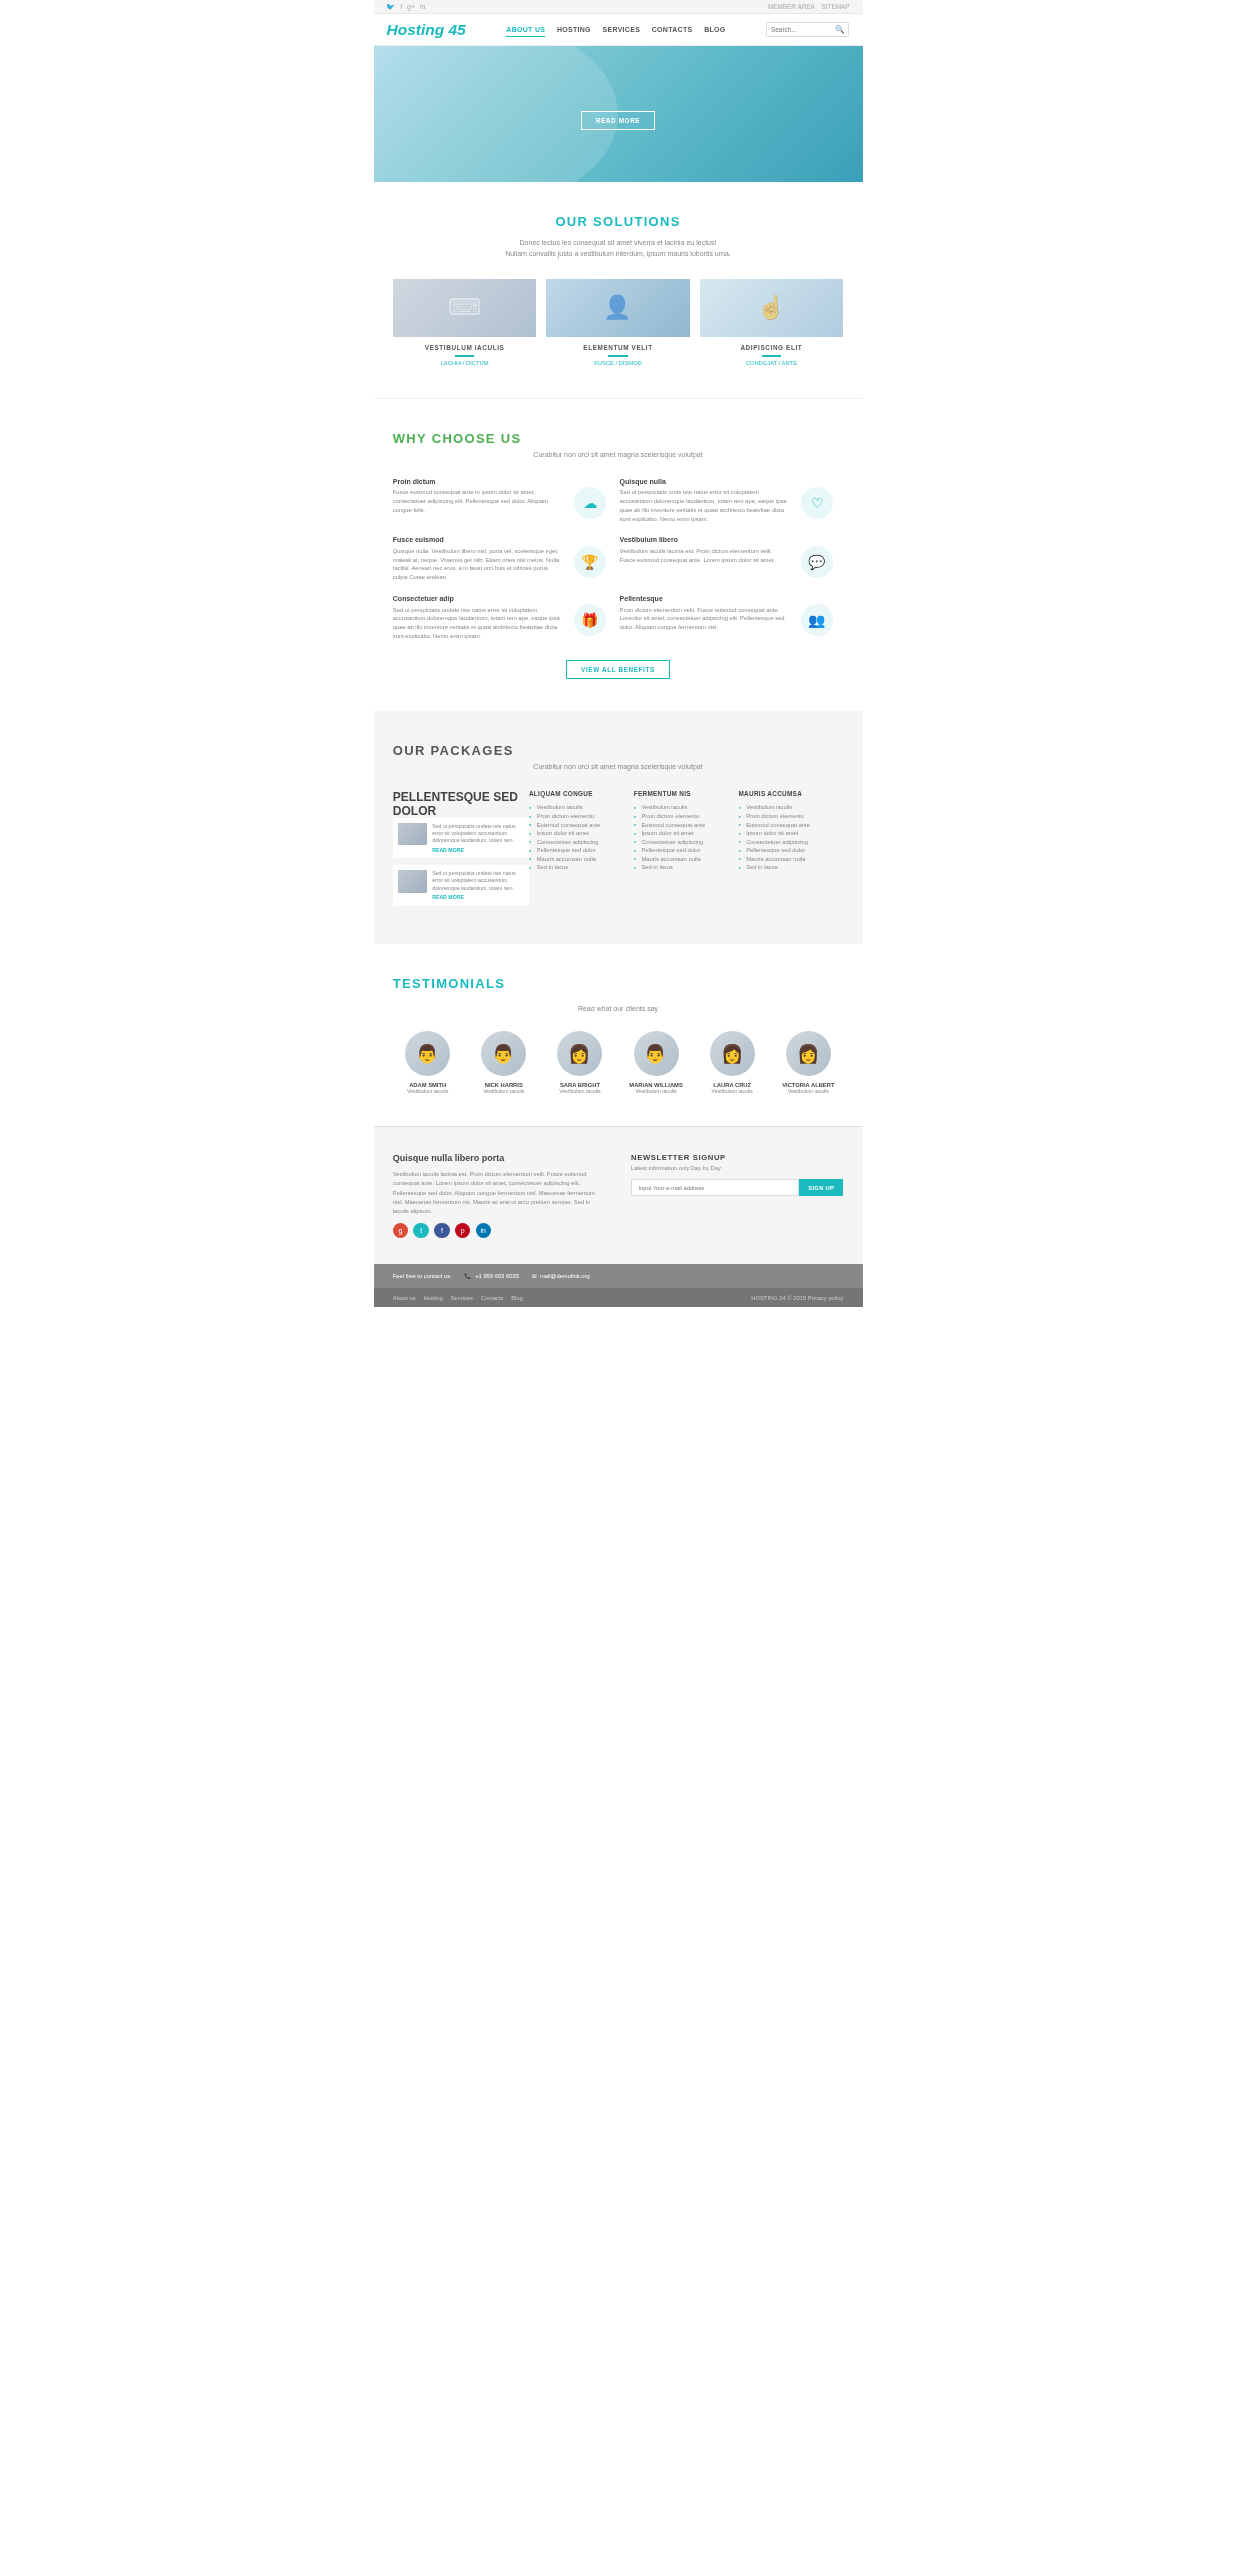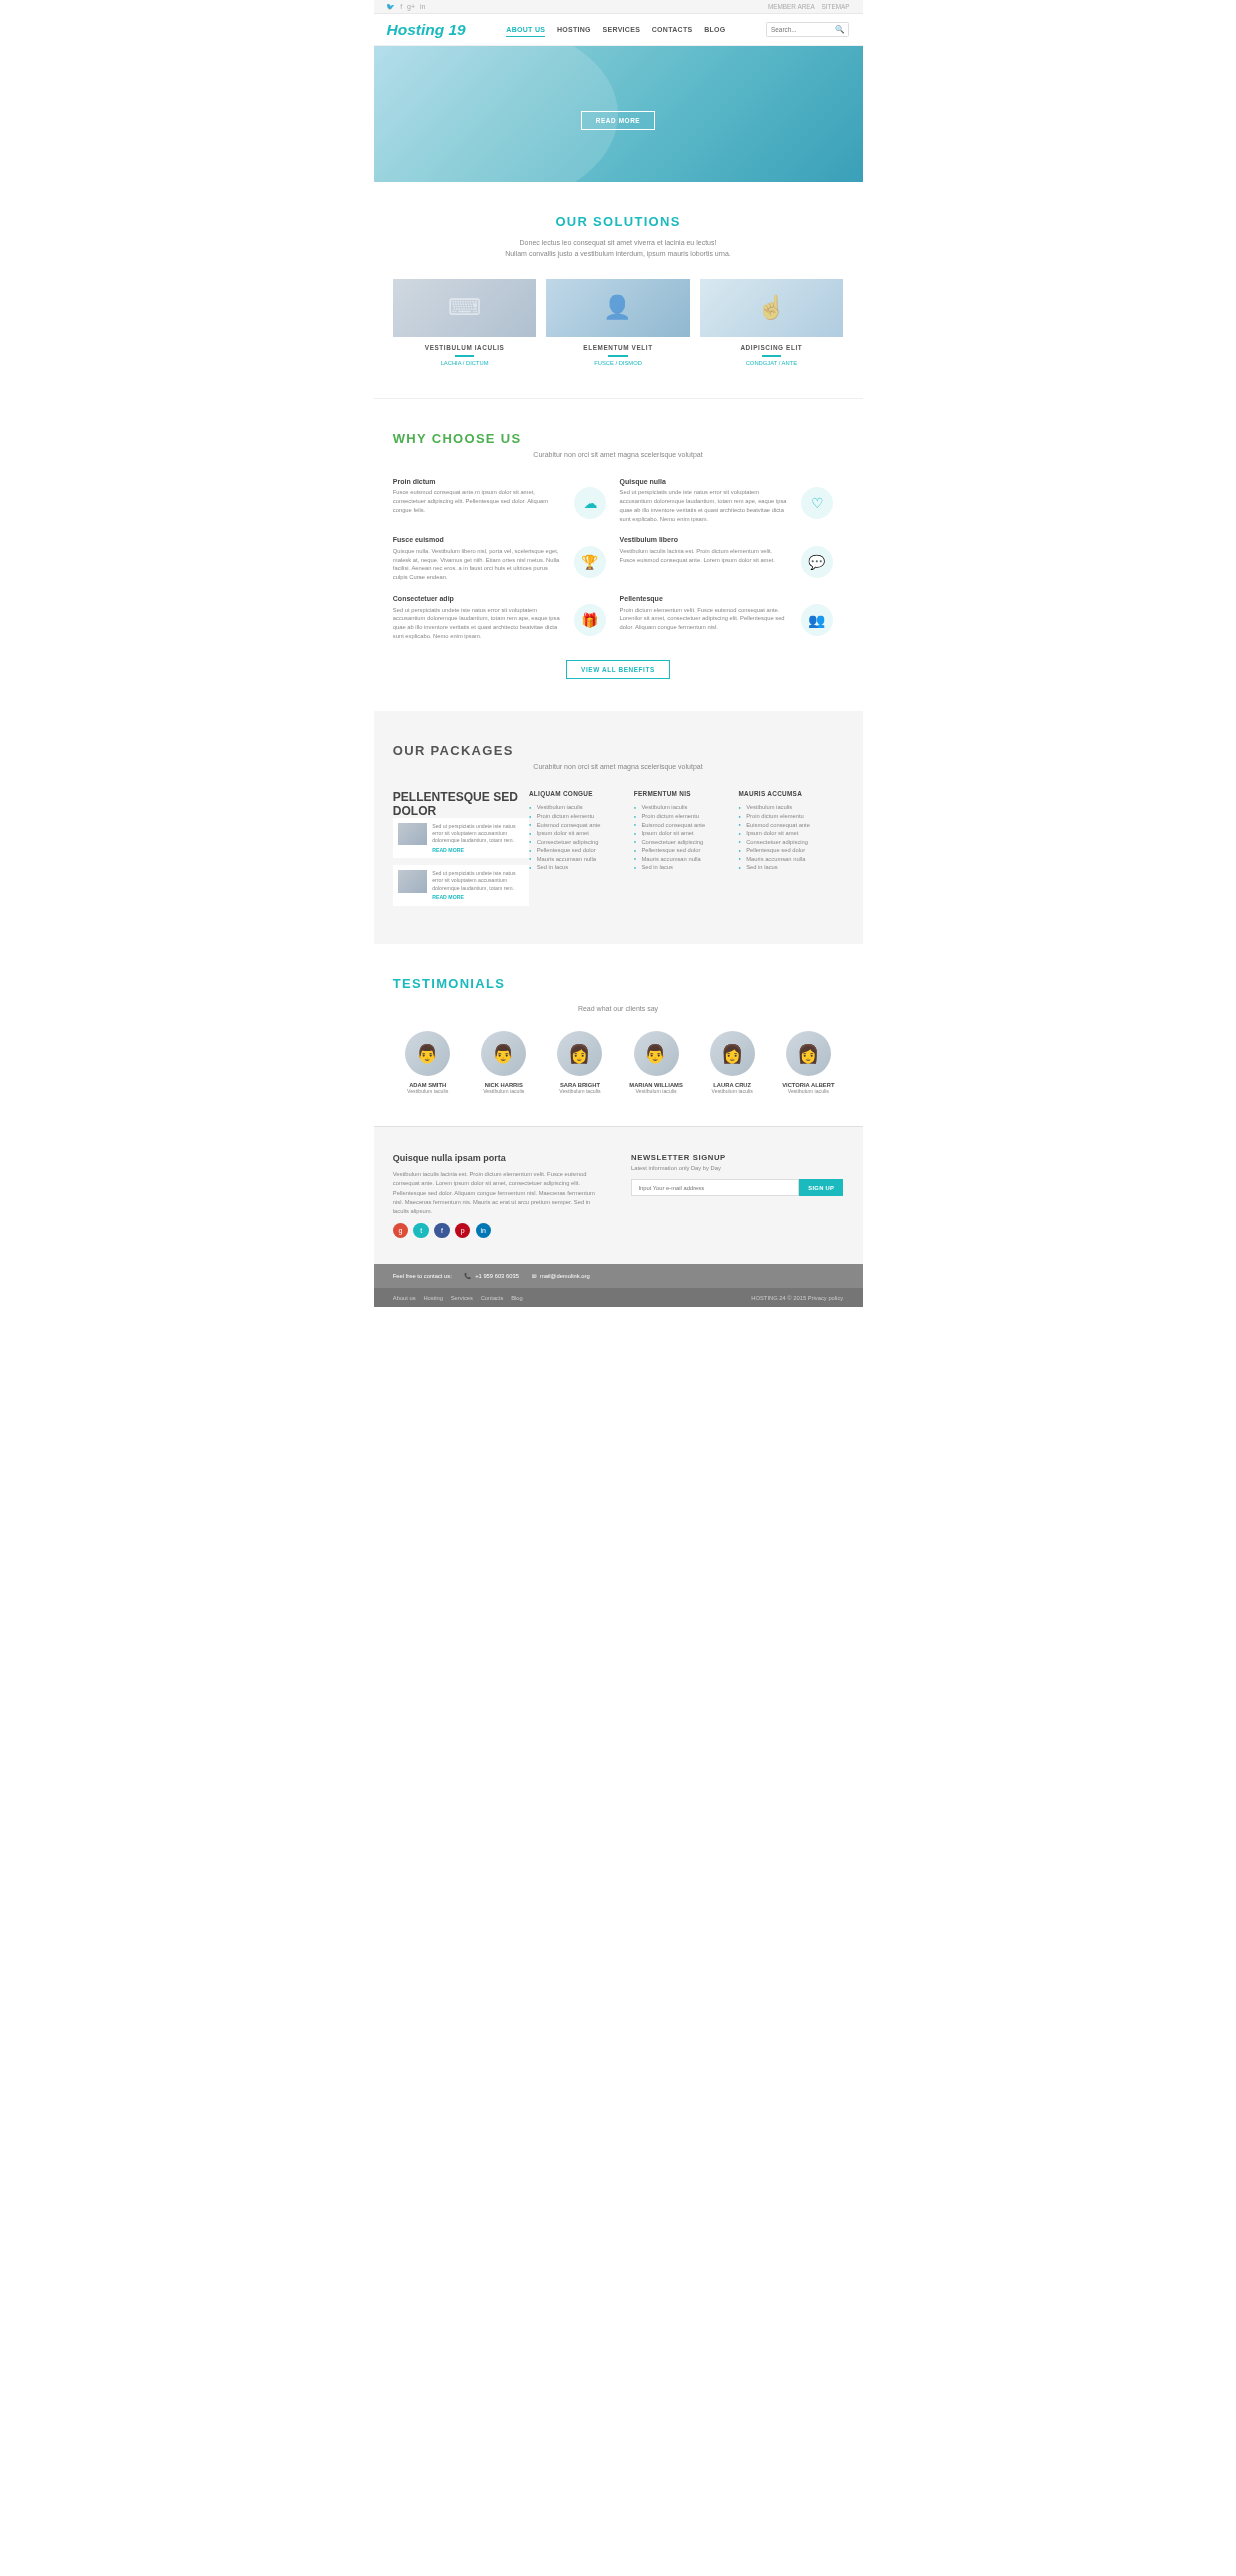--- a/index.html
+++ b/index.html
@@ -410,21 +410,21 @@
     <span>g+</span>
     <span>in</span>
   </div>
   <div class="top-bar-links">
     <a href="#">MEMBER AREA</a>
     <a href="#">SITEMAP</a>
   </div>
 </div>
 
 <header>
-  <div class="logo">Hosting 19</div>
+  <div class="logo">Hosting 45</div>
   <nav>
     <a href="#" class="active">ABOUT US</a>
     <a href="#">HOSTING</a>
     <a href="#">SERVICES</a>
     <a href="#">CONTACTS</a>
     <a href="#">BLOG</a>
   </nav>
   <div class="header-search">
     <input type="text" placeholder="Search..." style="">
     <span class="search-icon">🔍</span>
@@ -637,21 +637,21 @@
         <div class="avatar-silhouette">👩</div>
       </div>
       <div class="testimonial-name">VICTORIA ALBERT</div>
       <div class="testimonial-role">Vestibulum iaculis</div>
     </div>
   </div>
 </section>
 
 <div class="footer-top">
   <div class="footer-about">
-    <h3>Quisque nulla ipsam porta</h3>
+    <h3>Quisque nulla libero porta</h3>
     <p>Vestibulum iaculis lacinia est. Proin dictum elementum velit. Fusce euismod consequat ante. Lorem ipsum dolor sit amet, consectetuer adipiscing elit. Pellentesque sed dolor. Aliquam congue fermentum nisl. Maecenas fermentum nisl. Maecenas fermentum nis. Mauris ac erat ut arcu pretium semper. Sed in laculis alipsum.</p>
     <div class="footer-social">
       <div class="footer-social-icon soc-g">g</div>
       <div class="footer-social-icon soc-t">t</div>
       <div class="footer-social-icon soc-f">f</div>
       <div class="footer-social-icon soc-p">p</div>
       <div class="footer-social-icon soc-in">in</div>
     </div>
   </div>
   <div class="footer-newsletter">

